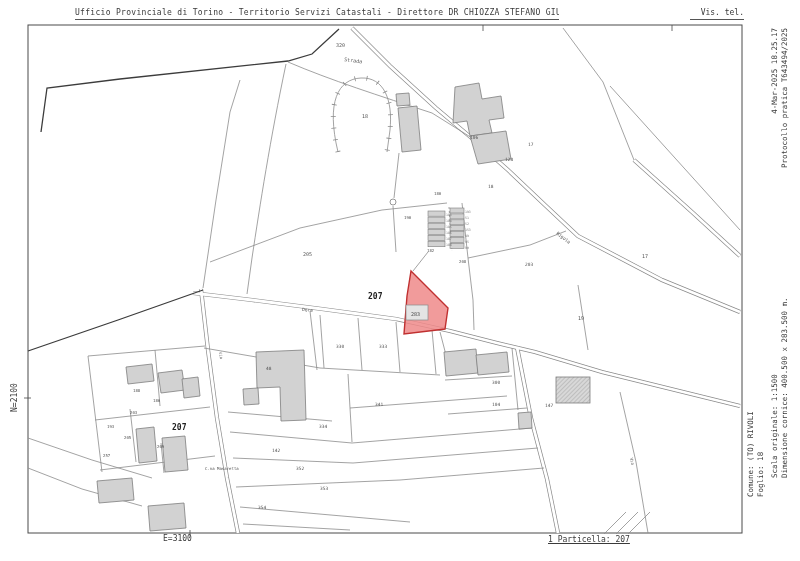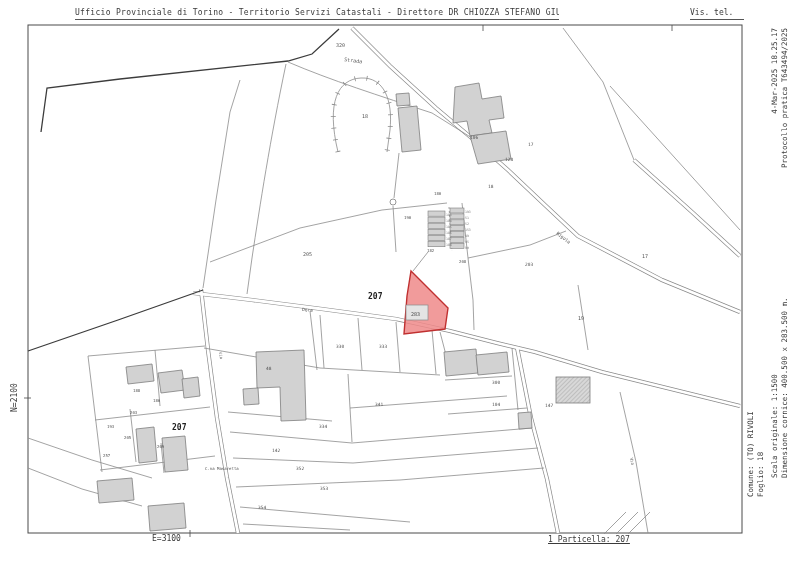--- a/index.html
+++ b/index.html
@@ -9,27 +9,27 @@
     font-family:"DejaVu Sans Mono","Liberation Mono",monospace;
   }
   .abs{position:absolute;}
   .rot{position:absolute;transform:rotate(-90deg);transform-origin:0 0;}
   #header-title{
     left:75px;top:8px;width:484px;font-size:8px;letter-spacing:.3px;
     border-bottom:1px solid #555;padding-bottom:2px;white-space:nowrap;overflow:hidden;
   }
   #vis-tel{
     left:690px;top:8px;width:54px;font-size:8px;
-    border-bottom:1px solid #555;padding-bottom:2px;text-align:left;
+    border-bottom:1px solid #555;padding-bottom:2px;text-align:right;
   }
   #right-block-a{left:770px;top:533px;width:505px;font-size:7.5px;line-height:10px;}
   #right-block-a .line{display:flex;justify-content:space-between;padding-left:55px;white-space:nowrap;}
   #right-block-b{left:746px;top:497px;width:105px;font-size:7.5px;line-height:10px;white-space:nowrap;}
   #north-label{left:10px;top:412px;width:50px;font-size:8px;}
-  #east-label{left:152px;top:534px;font-size:8px;}
+  #east-label{left:163px;top:534px;font-size:8px;}
   #particella-label{left:548px;top:535px;font-size:8px;white-space:nowrap;text-decoration:underline;}
   svg text{font-family:"DejaVu Sans Mono","Liberation Mono",monospace;}
 </style>
 </head>
 <body>
 
 <div class="abs" id="header-title">Ufficio Provinciale di Torino - Territorio Servizi Catastali - Direttore DR CHIOZZA STEFANO GIUSEPPE</div>
 <div class="abs" id="vis-tel">Vis. tel.</div>
 
 <div class="rot" id="right-block-a">

